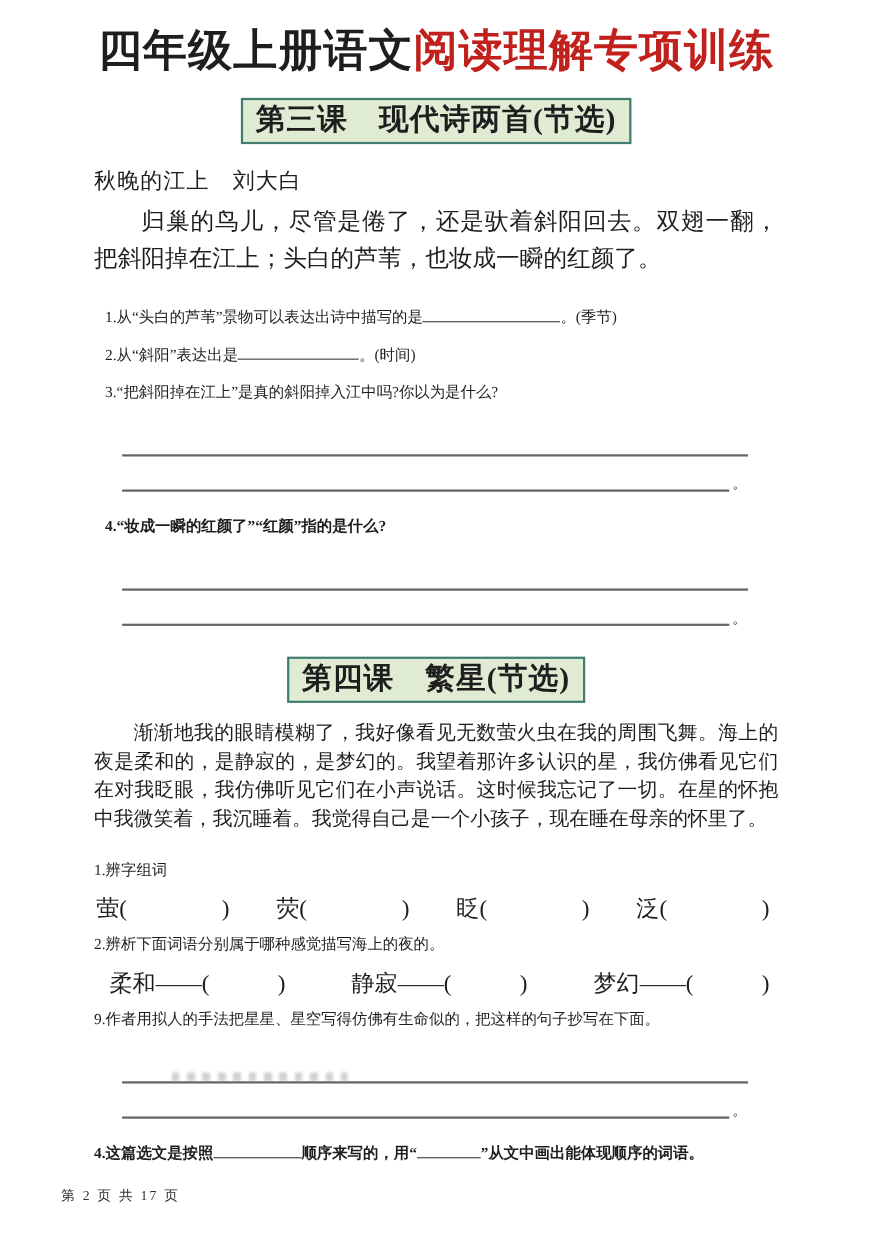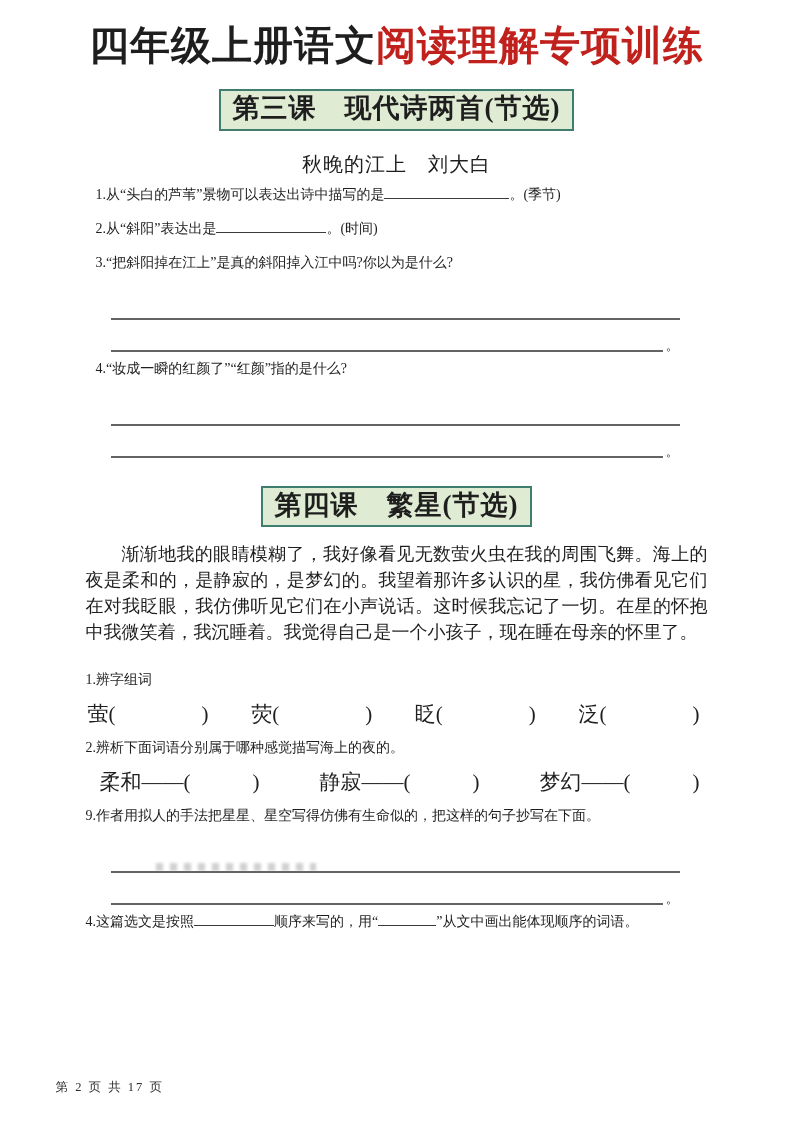--- a/index.html
+++ b/index.html
@@ -24,21 +24,21 @@
   .main-title .red{color:var(--accent-red);}
 
   .sec-header-wrap{text-align:center;margin-top:16px;}
   .sec-header{
     display:inline-block;background:var(--header-box-bg);
     border:2px solid var(--header-box-border);
     font-size:27px;font-weight:bold;letter-spacing:1px;
     padding:1px 12px 3px 12px;line-height:1.25;
   }
 
-  .poem-heading{text-align:center;font-size:20px;margin-top:20px;letter-spacing:1px;}
+  .poem-heading{text-align:left;font-size:20px;margin-top:20px;letter-spacing:1px;}
 
   .passage{
     font-size:21.5px;line-height:34px;text-indent:2em;
     text-align:justify;margin-top:6px;
   }
   .passage2{
     font-size:18px;line-height:26px;text-indent:2em;
     text-align:justify;margin-top:14px;
   }
 
@@ -58,21 +58,21 @@
     display:flex;align-items:flex-end;
     margin:0 28px 0 25px;position:relative;
   }
   .ans-line .rule{flex:1;border-bottom:2px solid #636363;height:2px;}
   .ans-line .period{
     font-size:14px;line-height:0;margin-left:3px;position:relative;top:-6px;color:#333;
   }
   .mt38{margin-top:38px;}
   .mt30{margin-top:30px;}
   .mt28{margin-top:28px;}
-  .mt16{}
+  .mt16{margin-top:16px;font-weight:bold;}
 
   .smudge{
     position:absolute;left:45px;top:-8px;width:160px;height:8px;
     background:repeating-linear-gradient(90deg,rgba(130,130,130,0.38) 0 7px,transparent 7px 14px);
     filter:blur(1.6px);pointer-events:none;
   }
 
   .pair-row{
     display:flex;justify-content:space-between;
     font-size:21px;line-height:34px;padding:0 8px 0 2px;
@@ -95,20 +95,21 @@
   <div class="inner">
 
     <h1 class="main-title"><span>四年级上册语文</span><span class="red">阅读理解专项训练</span></h1>
 
     <div class="sec-header-wrap">
       <span class="sec-header">第三课　现代诗两首(节选)</span>
     </div>
 
     <div class="poem-heading">秋晚的江上　刘大白</div>
 
+    <p class="passage">归巢的鸟儿，尽管是倦了，还是驮着斜阳回去。双翅一翻，把斜阳掉在江上；头白的芦苇，也妆成一瞬的红颜了。</p>
 
     <p class="q q-indent"><span>1.从“头白的芦苇”景物可以表达出诗中描写的是</span><span class="blank blank-w125"></span><span>。(季节)</span></p>
 
     <p class="q q-indent"><span>2.从“斜阳”表达出是</span><span class="blank blank-w110"></span><span>。(时间)</span></p>
 
     <p class="q q-indent">3.“把斜阳掉在江上”是真的斜阳掉入江中吗?你以为是什么?</p>
 
     <div class="ans-line mt38">
       <div class="rule"></div>
     </div>

